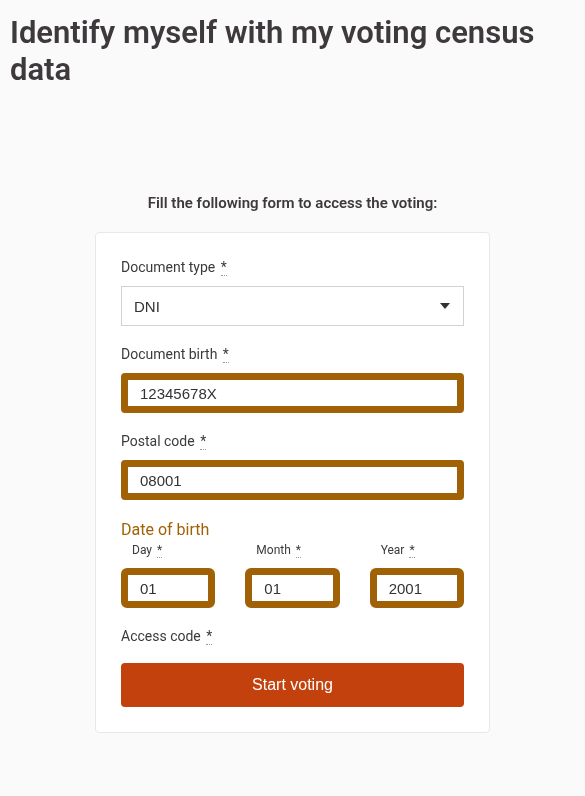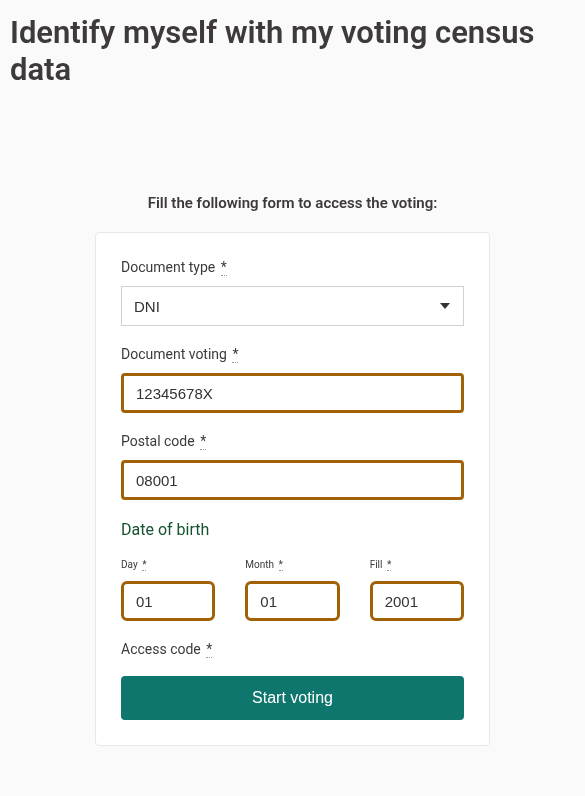--- a/index.html
+++ b/index.html
@@ -79,50 +79,51 @@
       height: 0;
       border-left: 5px solid transparent;
       border-right: 5px solid transparent;
       border-top: 6px solid #333;
     }
     input[type="text"] {
       width: 100%;
       height: 40px;
       padding: 0 12px;
       font-size: 15px;
-      border: 3px solid #a16207;
+      border: 7px solid #a16207;
       border-radius: 4px;
       background: #fff;
       color: #333;
     }
     .dob-title {
       font-size: 16px;
-      color: #14532d;
-      margin-bottom: 20px;
+      color: #a16207;
+      margin-bottom: 4px;
     }
     .dob-row {
       display: flex;
       gap: 30px;
       margin-bottom: 20px;
     }
     .dob-col {
       flex: 1;
     }
     .dob-col label {
-      font-size: 10px;
+      font-size: 12px;
       margin-bottom: 10px;
+      margin-left: 11px;
     }
     .dob-col input {
       width: 100%;
       border-radius: 6px;
     }
     .submit-btn {
       width: 100%;
       height: 44px;
-      background: #0f766e;
+      background: #c2410c;
       color: #fff;
       border: none;
       border-radius: 4px;
       font-size: 16px;
       cursor: pointer;
     }
   </style>
 </head>
 <body>
 
@@ -140,21 +141,21 @@
     <div class="select-wrap">
       <select>
         <option>DNI</option>
       </select>
       <span class="select-caret"></span>
     </div>
   </div>
 
   <div class="form-group">
     <label>
-      <span>Document voting</span>
+      <span>Document birth</span>
       <span class="required">*</span>
     </label>
     <input type="text" value="12345678X" style="">
   </div>
 
   <div class="form-group">
     <label>
       <span>Postal code</span>
       <span class="required">*</span>
     </label>
@@ -173,21 +174,21 @@
     </div>
     <div class="dob-col">
       <label>
         <span>Month</span>
         <span class="required">*</span>
       </label>
       <input type="text" value="01" style="">
     </div>
     <div class="dob-col">
       <label>
-        <span>Fill</span>
+        <span>Year</span>
         <span class="required">*</span>
       </label>
       <input type="text" value="2001" style="">
     </div>
   </div>
 
   <div class="form-group">
     <label>
       <span>Access code</span>
       <span class="required">*</span>

